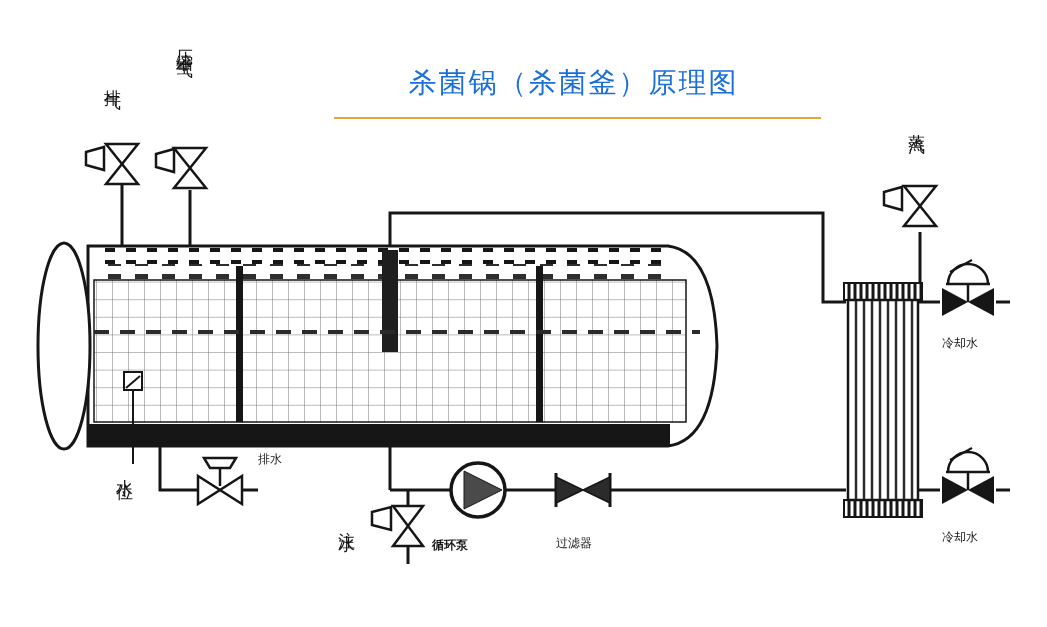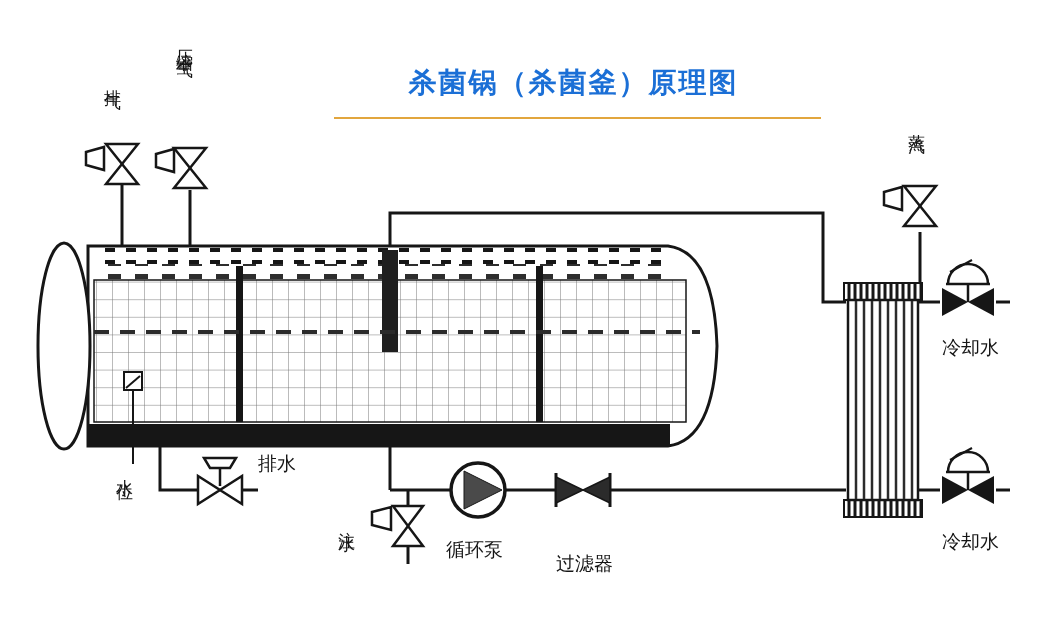--- a/index.html
+++ b/index.html
@@ -2,27 +2,27 @@
 <html><head>
 <meta charset="utf-8">
 <style>
   html,body{margin:0;padding:0;background:#fff;}
   .stage{
     position:relative;width:1047px;height:627px;background:#ffffff;
     font-family:"Liberation Sans", sans-serif;overflow:hidden;
   }
   .title{
     position:absolute;left:100px;right:0;top:64px;text-align:center;
-    font-size:28px;font-weight:bold;color:#1b6fd6;letter-spacing:2px;
+    font-size:28px;font-weight:normal;color:#1b6fd6;letter-spacing:2px;
   }
   .title-underline{
     position:absolute;left:334px;top:117px;width:487px;height:2px;background:#e2a63e;
   }
   .diagram-svg{position:absolute;left:0;top:0;}
-  .lbl{position:absolute;font-size:19px;color:#151515;line-height:1.25;white-space:nowrap;}
+  .lbl{position:absolute;font-size:12px;color:#151515;line-height:1.25;white-space:nowrap;}
   .vlbl{
     position:absolute;font-size:17px;color:#151515;
     writing-mode:vertical-rl;text-orientation:upright;letter-spacing:4px;line-height:1;
   }
 </style>
 </head>
 <body>
 
 <div class="stage">
 
@@ -170,16 +170,16 @@
   </svg>
 
   <div class="vlbl" style="left:104px;top:76px;">排气</div>
   <div class="vlbl" style="left:176px;top:36px;">压缩空气</div>
   <div class="vlbl" style="left:908px;top:120px;">蒸汽</div>
   <div class="vlbl" style="left:116px;top:466px;">水位</div>
   <div class="vlbl" style="left:338px;top:518px;">注水</div>
   <div class="lbl" style="left:258px;top:452px;">排水</div>
   <div class="lbl" style="left:942px;top:336px;">冷却水</div>
   <div class="lbl" style="left:942px;top:530px;">冷却水</div>
-  <div class="lbl" style="left:446px;top:538px;">循环泵</div>
-  <div class="lbl" style="left:556px;top:536px;margin-top:16px;">过滤器</div>
+  <div class="lbl" style="left:432px;top:538px;font-weight:bold;">循环泵</div>
+  <div class="lbl" style="left:556px;top:536px;">过滤器</div>
 
 </div>
 
 </body></html>

